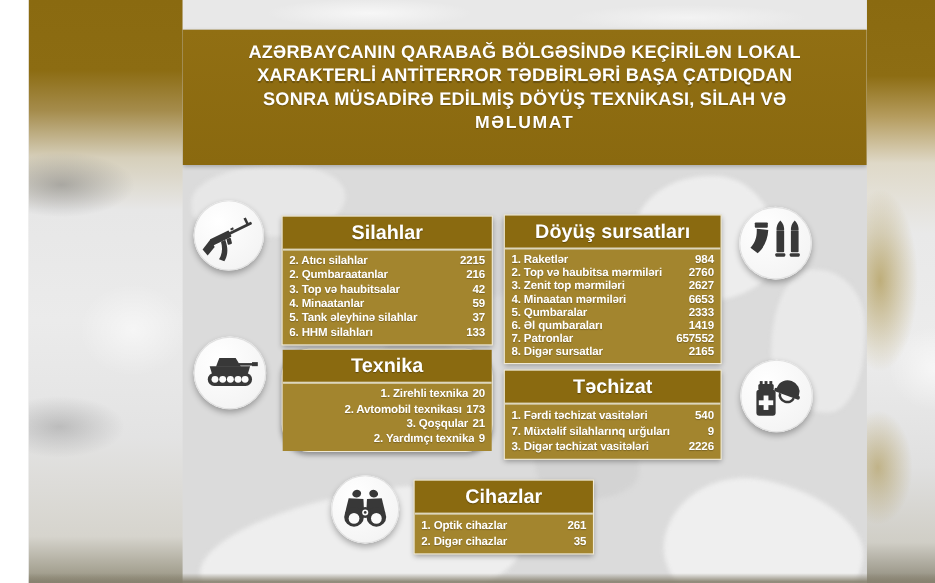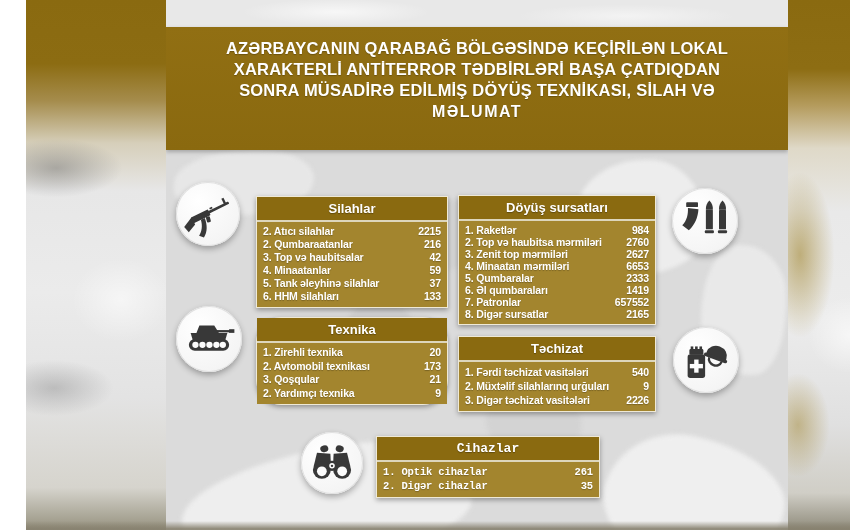--- a/index.html
+++ b/index.html
@@ -60,35 +60,35 @@
   .header-big{
     font-size:16px;font-weight:bold;letter-spacing:1.5px;margin-top:2px;
     text-shadow:0 1px 1px rgba(0,0,0,.3);
   }
   
   .panel{
     position:absolute;border:1px solid #efe9d6;background:#d9d2b8;
     box-shadow:0 2px 5px rgba(0,0,0,.35);
   }
   .panel-title{
-    background:#8a6a10;color:#fff;font-weight:bold;font-size:13px;
+    background:#8a6a10;color:#fff;font-weight:bold;font-size:18px;
     text-align:center;padding:4px 2px;border-bottom:2px solid #ddd6bc;
     text-shadow:0 1px 1px rgba(0,0,0,.3);
   }
   .panel-body{background:#a3852e;padding:3px 6px 4px 6px;}
   .panel-row{
     display:flex;justify-content:space-between;align-items:baseline;
     color:#fff;font-weight:bold;font-size:10.5px;letter-spacing:-.15px;
     text-shadow:0 1px 1px rgba(0,0,0,.25);
   }
   .panel-row .lbl{flex:1;white-space:nowrap;overflow:hidden;}
   .panel-row .val{margin-left:4px;white-space:nowrap;}
   .rows-13 .panel-row{line-height:13px;}
   .rows-12 .panel-row{line-height:12px;}
-  .rows-135 .panel-row{line-height:13.5px;}
+  .rows-135 .panel-row{line-height:13.5px;text-align:right;}
   .rows-14 .panel-row{line-height:14px;}
   
   .icon-circle{
     position:absolute;border-radius:50%;
     background:radial-gradient(circle at 35% 30%, #ffffff 0%, #f5f5f5 70%, #ededed 100%);
     box-shadow:0 3px 6px rgba(0,0,0,.30), inset 0 0 0 1px #e0e0e0;
     display:flex;align-items:center;justify-content:center;
   }
   .icon-svg{display:block;}
   .ink{fill:#383838;}
@@ -212,31 +212,31 @@
     </section>
 
     <section class="panel" style="left:292px;top:336px;width:198px;">
       <div class="panel-title">Təchizat</div>
       <div class="panel-body rows-14">
         <div class="panel-row">
             <span class="lbl">1. Fərdi təchizat vasitələri</span>
             <span class="val">540</span>
           </div>
         <div class="panel-row">
-            <span class="lbl">2. Müxtəlif silahlarınq urğuları</span>
+            <span class="lbl">7. Müxtəlif silahlarınq urğuları</span>
             <span class="val">9</span>
           </div>
         <div class="panel-row">
             <span class="lbl">3. Digər təchizat vasitələri</span>
             <span class="val">2226</span>
           </div>
       </div>
     </section>
 
-    <section class="panel" style="left:210px;top:436px;width:224px;font-family:Liberation Mono, monospace;">
+    <section class="panel" style="left:210px;top:436px;width:164px;">
       <div class="panel-title">Cihazlar</div>
       <div class="panel-body rows-14">
         <div class="panel-row">
             <span class="lbl">1. Optik cihazlar</span>
             <span class="val">261</span>
           </div>
         <div class="panel-row">
             <span class="lbl">2. Digər cihazlar</span>
             <span class="val">35</span>
           </div>

